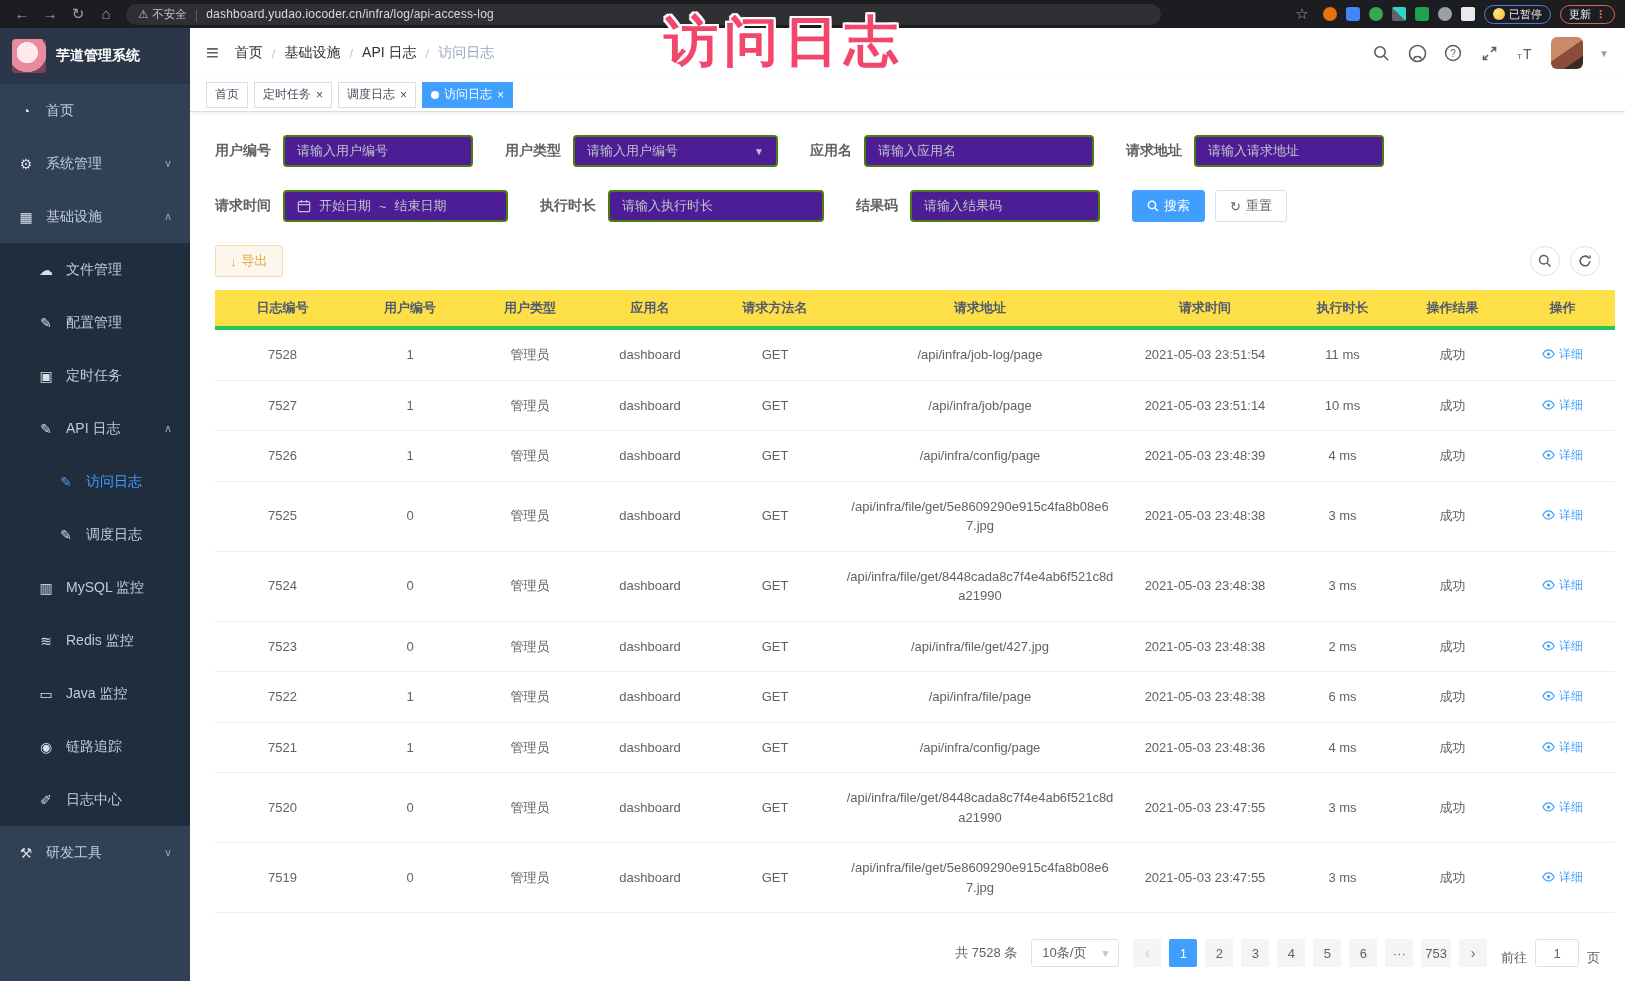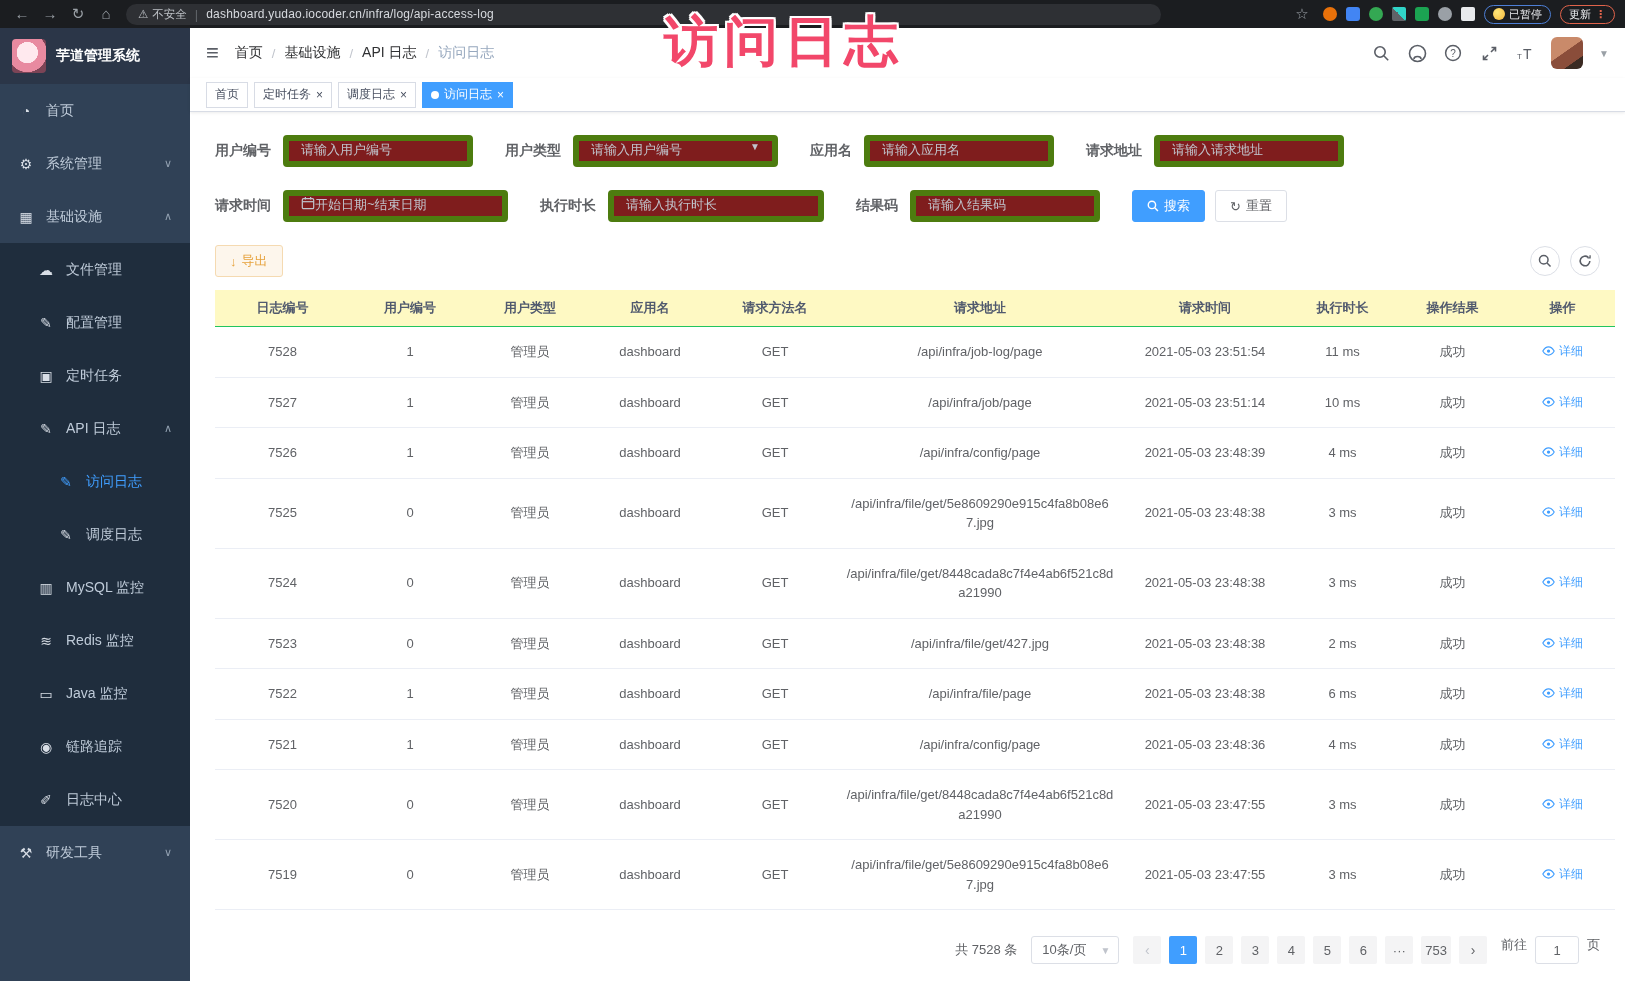--- a/index.html
+++ b/index.html
@@ -57,53 +57,53 @@
   .tag-tab .dot { width:8px; height:8px; border-radius:50%; background:#fff; display:none; }
   .tag-tab.active { background:#409EFF; border-color:#409EFF; color:#fff; }
   .tag-tab.active .dot { display:inline-block; }
   .tag-tab .close-x { font-size:12px; line-height:1; }
 
   
   .content { flex:1; padding:23px 25px 0 25px; position:relative; }
   .filter-row { display:flex; align-items:center; margin-bottom:23px; flex-wrap:nowrap; }
   .f-field { display:flex; align-items:center; margin-right:32px; }
   .f-label { font-weight:bold; color:#606266; font-size:14px; margin-right:12px; white-space:nowrap; }
-  .f-input { height:32px; border:6px solid #4d7c0f; border-radius:4px; padding:0 12px; font-size:13px; color:#606266; display:flex; background:#7f1d1d; }
+  .f-input { height:32px; border:2px solid #4d7c0f; border-radius:4px; padding:0 12px; font-size:13px; color:#606266; display:flex; align-items:center; background:#4c1d95; }
   .f-input .ph { color:#c0c4cc; }
   .f-select { justify-content:space-between; }
   .f-select .sel-caret { color:#c0c4cc; font-size:10px; margin-left:10px; }
-  .daterange { }
+  .daterange { gap:8px; }
   .daterange .cal { color:#c0c4cc; flex-shrink:0; display:flex; }
   .daterange .rng-sep { color:#606266; }
   .btn { height:32px; border-radius:3px; padding:0 14px; font-size:13px; display:inline-flex; align-items:center; gap:5px; cursor:pointer; border:1px solid #dcdfe6; background:#fff; color:#606266; }
   .btn.primary { background:#409EFF; border-color:#409EFF; color:#fff; }
   .btn.warn-plain { background:#fdf6ec; border-color:#f5dab1; color:#e6a23c; }
   .btn .bi { font-size:13px; line-height:1; display:flex; }
 
   .toolbar-row { display:flex; align-items:center; justify-content:space-between; margin-bottom:13px; }
   .circle-btns { display:flex; gap:10px; }
   .circle-btn { width:30px; height:30px; border-radius:50%; border:1px solid #dcdfe6; background:#fff; display:flex; align-items:center; justify-content:center; color:#5a5e66; cursor:pointer; }
 
   
   table { width:100%; border-collapse:collapse; table-layout:fixed; }
-  thead th { background:#fef9c3; color:#515a6e; font-size:13px; font-weight:bold; padding:9px 6px; text-align:center; border-bottom:1px solid #22c55e; }
+  thead th { background:#fde047; color:#515a6e; font-size:13px; font-weight:bold; padding:9px 6px; text-align:center; border-bottom:4px solid #22c55e; }
   tbody td { color:#606266; font-size:13px; padding:15px 6px; text-align:center; border-bottom:1px solid #ebeef5; line-height:1.5; word-break:break-all; }
   .detail-link { color:#409EFF; font-size:12px; display:inline-flex; align-items:center; gap:4px; cursor:pointer; white-space:nowrap; }
   .detail-link svg { display:block; }
 
   
   .pager-bar { display:flex; align-items:center; justify-content:flex-end; margin:26px 0 0 0; gap:14px; color:#606266; font-size:13px; }
   .per-page { height:28px; border:1px solid #dcdfe6; border-radius:3px; padding:0 8px 0 10px; display:flex; align-items:center; gap:14px; color:#606266; cursor:pointer; }
   .per-page .sel-caret { color:#c0c4cc; font-size:10px; }
   .pages { display:flex; align-items:center; gap:8px; }
   .pg { min-width:28px; height:28px; border-radius:2px; background:#f4f4f5; color:#606266; display:flex; align-items:center; justify-content:center; font-size:13px; cursor:pointer; padding:0 4px; }
   .pg.active { background:#409EFF; color:#fff; }
   .pg.nav { font-size:14px; }
   .pg.disabled { color:#c0c4cc; }
-  .goto { display:flex; align-items:flex-start; gap:8px; }
+  .goto { display:flex; align-items:flex-end; gap:8px; }
   .goto-input { width:44px; height:28px; border:1px solid #dcdfe6; border-radius:3px; text-align:center; color:#606266; display:flex; align-items:center; justify-content:center; }
 
   
   .watermark { position:absolute; top:6px; left:664px; font-size:54px; font-weight:bold; color:#f2476a; letter-spacing:6px; z-index:50;
     text-shadow:-2px -2px 0 #fff, 2px -2px 0 #fff, -2px 2px 0 #fff, 2px 2px 0 #fff, 0 -2px 0 #fff, 0 2px 0 #fff, -2px 0 0 #fff, 2px 0 0 #fff; pointer-events:none; }
 </style>
 </head>
 <body>
 
 <div class="browser-bar">
@@ -292,21 +292,21 @@
           </div>
           <div class="f-field">
             <span class="f-label">用户类型</span>
             <div class="f-input f-select" style="width: 205px;">
               <span class="ph">请输入用户编号</span>
               <span class="sel-caret">▼</span>
             </div>
           </div>
           <div class="f-field">
             <span class="f-label">应用名</span>
-            <div class="f-input" style="width: 190px;">
+            <div class="f-input" style="width: 230px;">
               <span class="ph">请输入应用名</span>
             </div>
           </div>
           <div class="f-field">
             <span class="f-label">请求地址</span>
             <div class="f-input" style="width: 190px;">
               <span class="ph">请输入请求地址</span>
             </div>
           </div>
         </div>

